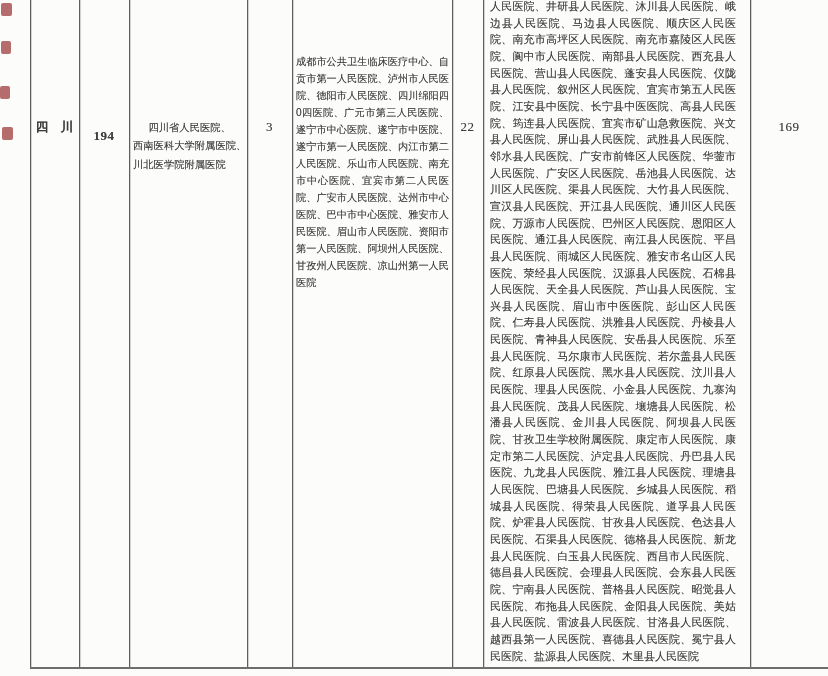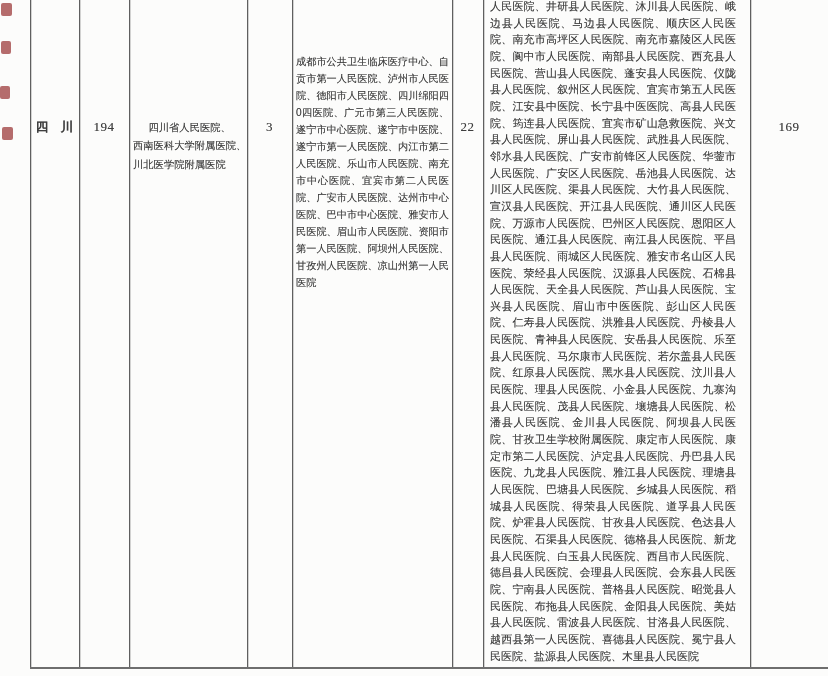--- a/index.html
+++ b/index.html
@@ -38,21 +38,21 @@
   <div class="vline" style="left:483px;"></div>
   <div class="vline" style="left:750px;"></div>
   <div class="hline-bottom"></div>
 
   <div>
 
     <div class="cell province" style="left:30px; top:119px; width:49px;font-weight:bold;">
       <span>四　川</span>
     </div>
 
-    <div class="cell num" style="left:79px; top:119px; width:50px;">
+    <div class="cell num" style="left:79px; top:128px; width:50px;font-weight:bold;">
       <span>194</span>
     </div>
 
     <div class="cell prov-hospitals" style="left:133px; top:100px; width:114px;">
       <span>四川省人民医院、
 西南医科大学附属医院、
 川北医学院附属医院</span>
     </div>
 
     <div class="cell num" style="left:247px; top:119px; width:45px;">

